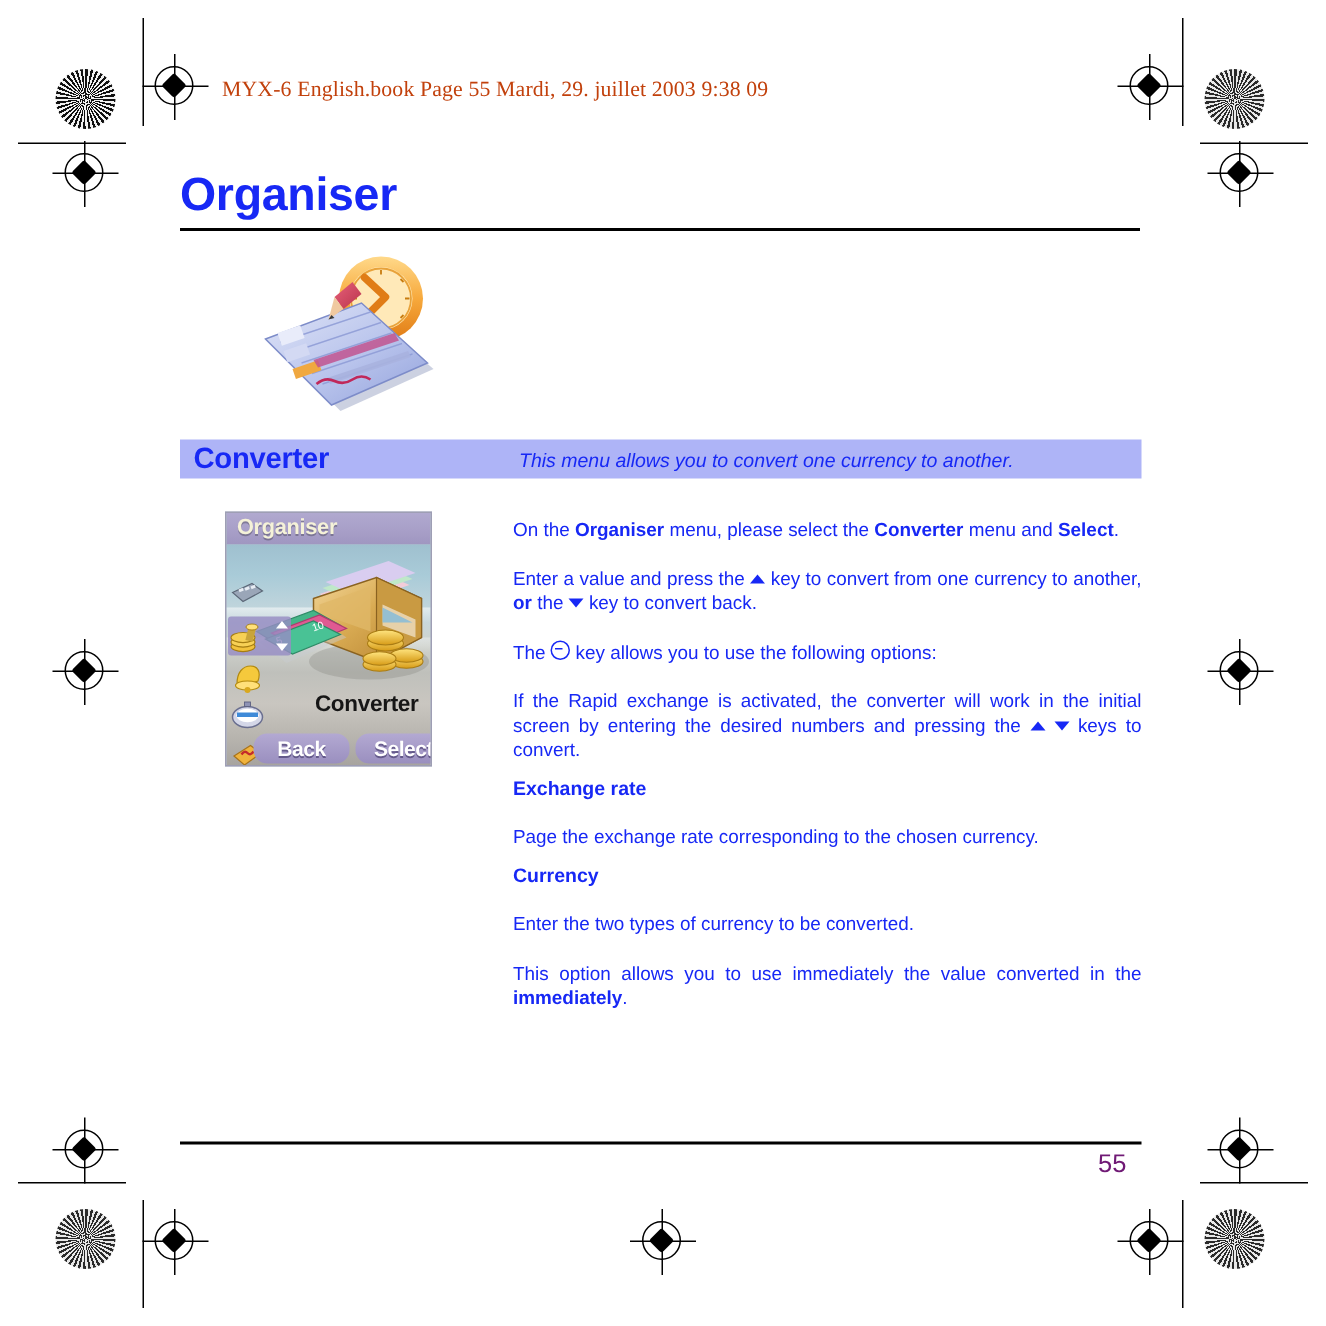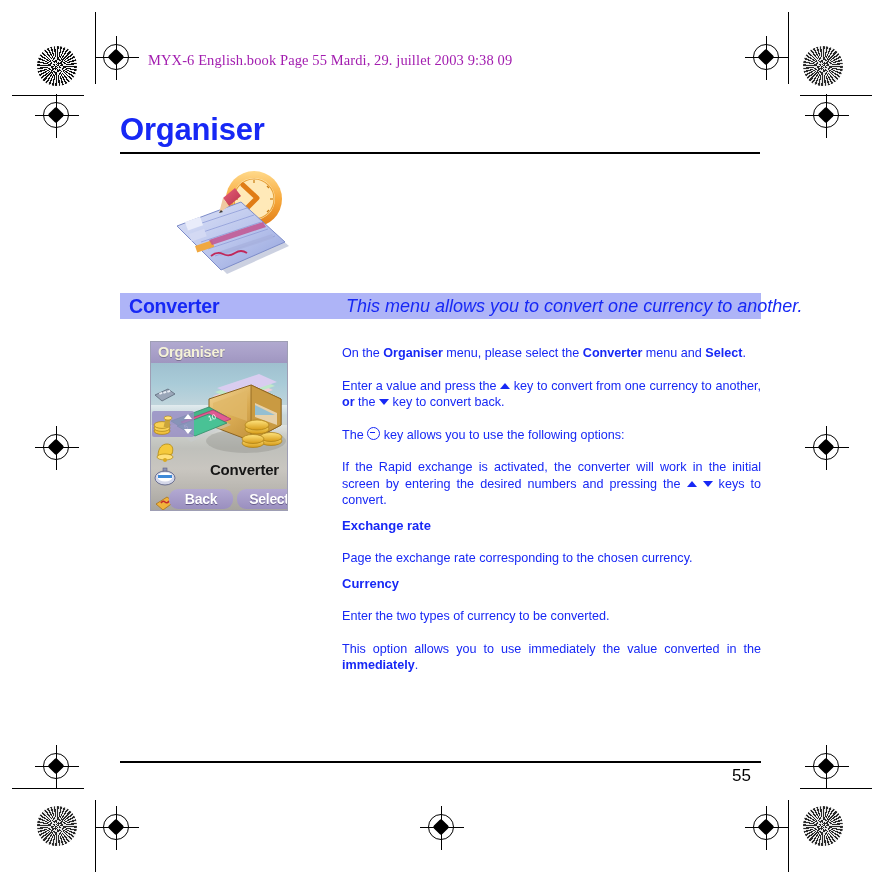--- a/index.html
+++ b/index.html
@@ -62,21 +62,21 @@
     background: #000;
   }
 
   
   .page-header {
     position: absolute;
     left: 148px;
     top: 52px;
     font-family: "Liberation Serif", serif;
     font-size: 14.5px;
-    color: #a21caf;
+    color: #c2410c;
     letter-spacing: 0.1px;
     white-space: nowrap;
   }
 
   .doc-title {
     position: absolute;
     left: 120px;
     top: 112px;
     font-size: 31px;
     font-weight: bold;
@@ -115,21 +115,21 @@
   .section-bar .sec-title {
     font-size: 19.5px;
     font-weight: bold;
     color: #1728f5;
     margin-left: 9px;
     letter-spacing: -0.2px;
   }
   .section-bar .sec-sub {
     position: absolute;
     left: 226px;
-    font-size: 18px;
+    font-size: 13px;
     font-style: italic;
     color: #1728f5;
     white-space: nowrap;
   }
 
   
   .phone-shot {
     position: absolute;
     left: 150px;
     top: 341px;
@@ -284,21 +284,21 @@
     top: 761px;
     width: 641px;
     height: 1.6px;
     background: #000;
   }
   .page-num {
     position: absolute;
     left: 732px;
     top: 766px;
     font-size: 17px;
-    color: #000000;
+    color: #701a75;
     font-family: "Liberation Sans", sans-serif;
     text-align: center;
   }
 </style>
 </head>
 <body>
 
 <div class="star-target" style="left:37px; top:46px;"></div>
 <div class="star-target light" style="left:803px; top:46px;"></div>
 <div class="star-target light" style="left:37px; top:806px;"></div>

